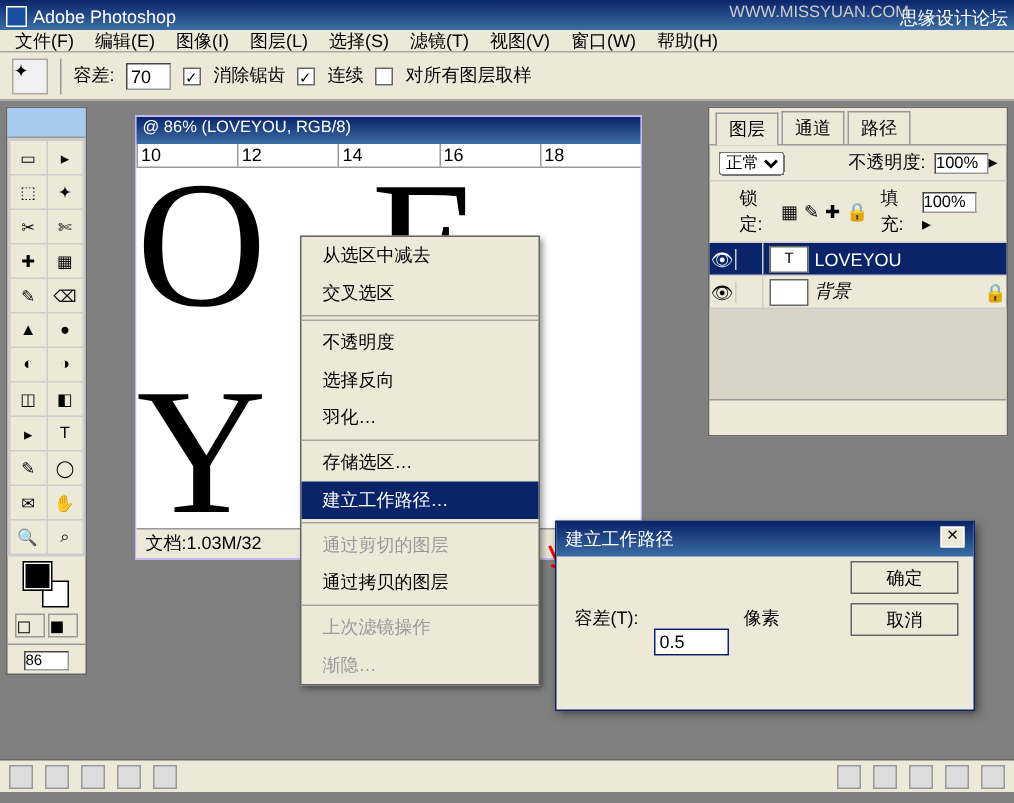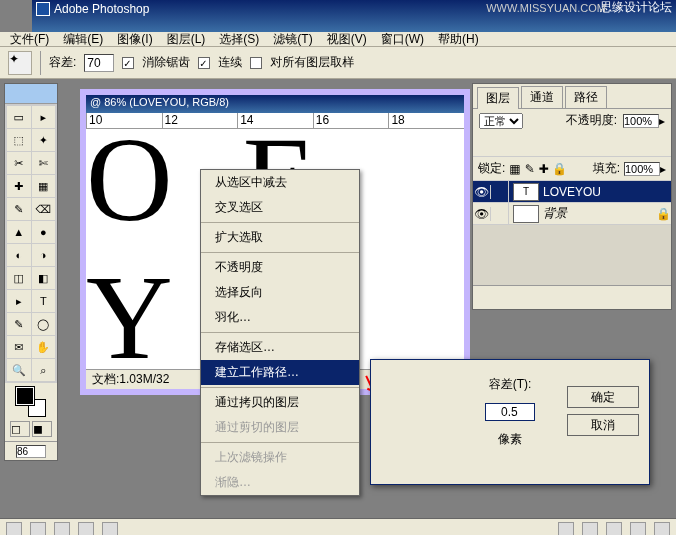--- a/index.html
+++ b/index.html
@@ -1,61 +1,61 @@
 <!DOCTYPE html>
 <html><head>
 <meta charset="utf-8">
 <style>
 * { margin: 0; padding: 0; box-sizing: border-box; font-family: "Microsoft YaHei", SimSun, Arial, sans-serif; font-size: 12px; }
 body { background: #808080; width: 676px; height: 535px; position: relative; overflow: hidden; }
-.titlebar { background: linear-gradient(#0a246a, #3b6ea5); color: #fff; height: 20px; display: flex; align-items: flex-end; padding: 16px 4px; margin-left: 32px; }
+.titlebar { background: linear-gradient(#0a246a, #3b6ea5); color: #fff; height: 20px; display: flex; align-items: flex-start; padding: 4px 4px; }
 .titlebar .icon { width: 14px; height: 14px; background: #1a4fa0; border: 1px solid #fff; margin-right: 4px; }
 .titlebar .spacer { flex: 1; }
 .menubar { background: #ece9d8; height: 15px; display: flex; align-items: center; padding: 0 4px; border-bottom: 1px solid #aca899; gap: 2px; }
 .menubar span { padding: 2px 6px; }
 .optbar { background: #ece9d8; height: 32px; display: flex; align-items: center; padding: 0 8px; border-bottom: 1px solid #aca899; gap: 8px; }
 .optbar .tool { width: 24px; height: 24px; border: 1px solid #aca899; background: #f0f0f0; }
 .optbar input[type=text] { width: 30px; height: 18px; border: 1px inset #999; padding: 0 2px; }
 .chk { width: 12px; height: 12px; border: 1px solid #666; display: inline-block; vertical-align: middle; background: #fff; }
 .chk.on::after { content: "✓"; font-size: 10px; position: relative; top: -2px; }
 .workarea { position: relative; height: 461px; }
 .toolbox { position: absolute; left: 4px; top: 4px; width: 54px; background: #ece9d8; border: 1px solid #666; }
 .toolbox .feather { height: 20px; background: #a6caf0; border-bottom: 1px solid #999; }
 .toolgrid { display: grid; grid-template-columns: 1fr 1fr; gap: 1px; padding: 2px; background: #ccc; }
 .toolgrid .t { height: 22px; background: #ece9d8; display: flex; align-items: center; justify-content: center; font-size: 11px; }
 .swatches { padding: 4px; display: flex; flex-direction: column; align-items: center; gap: 4px; }
 .fgbg { position: relative; width: 30px; height: 30px; }
 .fgbg .fg { position: absolute; width: 18px; height: 18px; background: #000; border: 1px solid #fff; outline: 1px solid #000; }
 .fgbg .bg { position: absolute; right: 0; bottom: 0; width: 18px; height: 18px; background: #fff; border: 1px solid #000; }
-.docwin { position: absolute; left: 80px; top: 10px; width: 390px; background: #fff; border: 6px solid #c4b5fd; }
+.docwin { position: absolute; left: 90px; top: 10px; width: 338px; background: #fff; border: 1px solid #c4b5fd; }
 .doctitle { background: linear-gradient(#0a246a, #3b6ea5); color: #fff; height: 18px; padding: 1px 4px; font-size: 11px; }
 .ruler-h { height: 16px; background: #fff; border-bottom: 1px solid #999; display: flex; font-size: 9px; }
 .ruler-h span { flex: 1; border-left: 1px solid #999; padding-left: 2px; }
 .canvas { height: 240px; background: #fff; display: flex; align-items: center; justify-content: center; font-size: 120px; letter-spacing: 20px; font-weight: 400; font-family: Georgia, serif; }
 .statusbar { height: 20px; background: #ece9d8; border-top: 1px solid #999; padding: 2px 6px; font-size: 11px; display: flex; align-items: center; }
 .contextmenu { position: absolute; left: 200px; top: 90px; width: 160px; background: #ece9d8; border: 1px solid #666; box-shadow: 2px 2px 4px rgba(0,0,0,0.4); z-index: 10; }
 .contextmenu .mi { padding: 4px 14px; }
 .contextmenu .mi.hl { background: #0a246a; color: #fff; }
 .contextmenu .mi.dis { color: #999; }
 .contextmenu hr { border: none; border-top: 1px solid #aca899; margin: 2px 0; }
 .dialog { position: absolute; left: 370px; top: 280px; width: 280px; background: #ece9d8; border: 1px solid #0a246a; box-shadow: 2px 2px 6px rgba(0,0,0,0.5); z-index: 20; }
 .dialog .dtitle { background: linear-gradient(#0a246a, #3b6ea5); color: #fff; padding: 3px 6px; display: flex; }
 .dialog .dtitle .x { background: #ece9d8; color: #000; width: 16px; height: 14px; text-align: center; border: 1px solid #fff; font-size: 10px; line-height: 12px; }
-.dialog .dbody { padding: 16px 12px; display: flex; align-items: center; gap: 10px; flex-direction: column; }
-.dialog input { width: 50px; border: 1px solid #0a246a; background: #fff; padding: 1px 15px; }
+.dialog .dbody { padding: 16px 12px; display: flex; align-items: center; gap: 10px; }
+.dialog input { width: 50px; border: 1px solid #0a246a; background: #fff; padding: 1px 3px; margin-top: 32px; }
 .dialog .btns { position: absolute; right: 10px; top: 26px; display: flex; flex-direction: column; gap: 6px; }
 .dialog .btn { width: 72px; height: 22px; background: #ece9d8; border: 1px solid #666; text-align: center; line-height: 20px; }
 .layers { position: absolute; right: 4px; top: 4px; width: 200px; background: #ece9d8; border: 1px solid #666; }
 .layers .tabs { background: #ece9d8; padding: 2px 4px 0; display: flex; gap: 2px; border-bottom: 1px solid #999; }
 .layers .tab { padding: 2px 8px; background: #ece9d8; border: 1px solid #999; border-bottom: none; }
 .layers .tab.active { background: #ece9d8; position: relative; top: 1px; }
 .layers .row { display: flex; align-items: center; padding: 3px 6px; gap: 6px; }
 .layers select { font-size: 11px; }
 .layers .opac input { width: 36px; font-size: 11px; border: 1px inset #999; }
-.layers .locks { border-top: 1px solid #ccc; border-bottom: 1px solid #ccc; padding: 3px 5px; display: flex; align-items: center; gap: 4px; font-size: 11px; margin-top: 24px; }
+.layers .locks { border-top: 1px solid #ccc; border-bottom: 1px solid #ccc; padding: 3px 20px; display: flex; align-items: center; gap: 4px; font-size: 11px; }
 .layers .ll { padding: 0; }
 .layer { display: flex; align-items: center; height: 22px; border-bottom: 1px solid #ccc; }
 .layer.sel { background: #0a246a; color: #fff; }
 .layer .eye { width: 18px; text-align: center; border-right: 1px solid #ccc; }
 .layer .link { width: 18px; border-right: 1px solid #ccc; height: 100%; }
 .layer .thumb { width: 26px; height: 18px; background: #fff; border: 1px solid #666; margin: 0 4px; display: flex; align-items: center; justify-content: center; font-size: 10px; color: #000; }
 .layers .bottom { height: 24px; background: #ece9d8; border-top: 1px solid #999; }
 .iconbar { position: absolute; bottom: 0; left: 0; right: 0; height: 22px; background: #ece9d8; border-top: 1px solid #666; display: flex; align-items: center; padding: 0 6px; gap: 8px; }
 .iconbar .ic { width: 16px; height: 16px; background: #ddd; border: 1px solid #999; }
 .arrow { position: absolute; left: 360px; top: 290px; color: red; font-size: 24px; z-index: 15; transform: rotate(20deg); }
@@ -152,39 +152,43 @@
     <div class="canvas">O   E Y</div>
     <div class="statusbar">
       <span>文档:1.03M/32</span>
     </div>
   </div>
 
   <div class="contextmenu">
     <div class="mi">从选区中减去</div>
     <div class="mi">交叉选区</div>
     <hr>
-    <div class="mi">扩大选取</div>
     <hr>
     <div class="mi">不透明度</div>
     <div class="mi">选择反向</div>
     <div class="mi">羽化…</div>
     <hr>
     <div class="mi">存储选区…</div>
     <div class="mi hl">建立工作路径…</div>
     <hr>
+    <div class="mi dis">通过剪切的图层</div>
     <div class="mi">通过拷贝的图层</div>
-    <div class="mi dis">通过剪切的图层</div>
     <hr>
     <div class="mi dis">上次滤镜操作</div>
     <div class="mi dis">渐隐…</div>
   </div>
 
   <div class="arrow">↘</div>
 
   <div class="dialog">
+    <div class="dtitle">
+      <span>建立工作路径</span>
+      <span class="spacer" style="flex:1"></span>
+      <span class="x">✕</span>
+    </div>
     <div class="dbody">
       <span>容差(T):</span>
       <input type="text" value="0.5" style="">
       <span>像素</span>
     </div>
     <div class="btns">
       <div class="btn">确定</div>
       <div class="btn">取消</div>
     </div>
     <div style="height:20px"></div>

